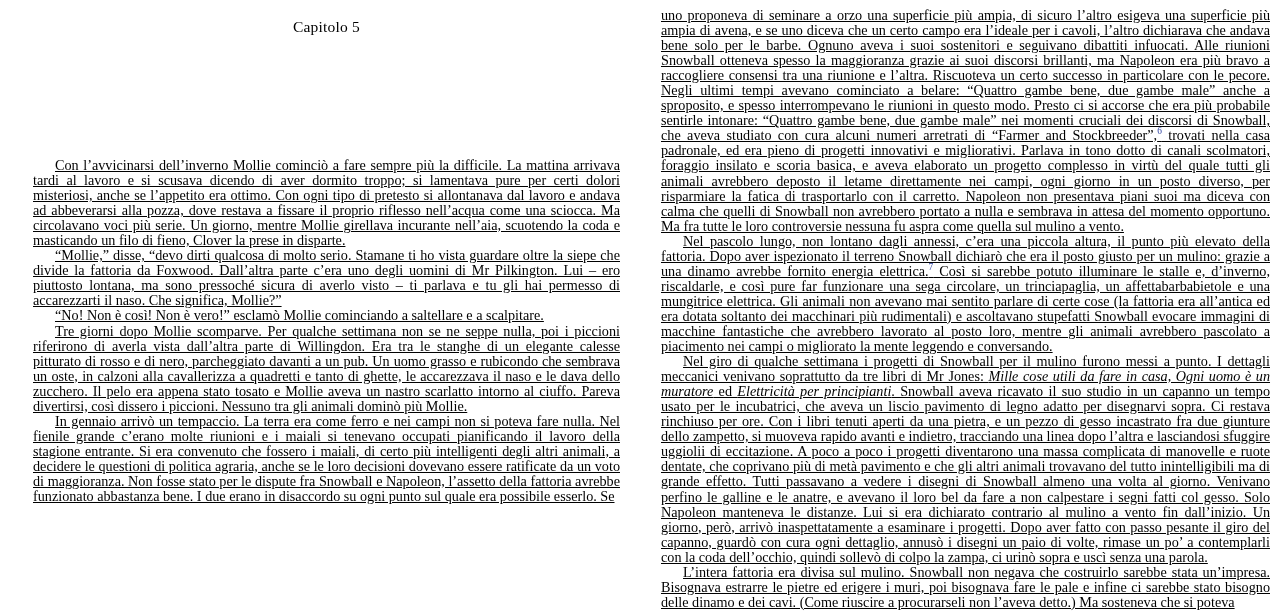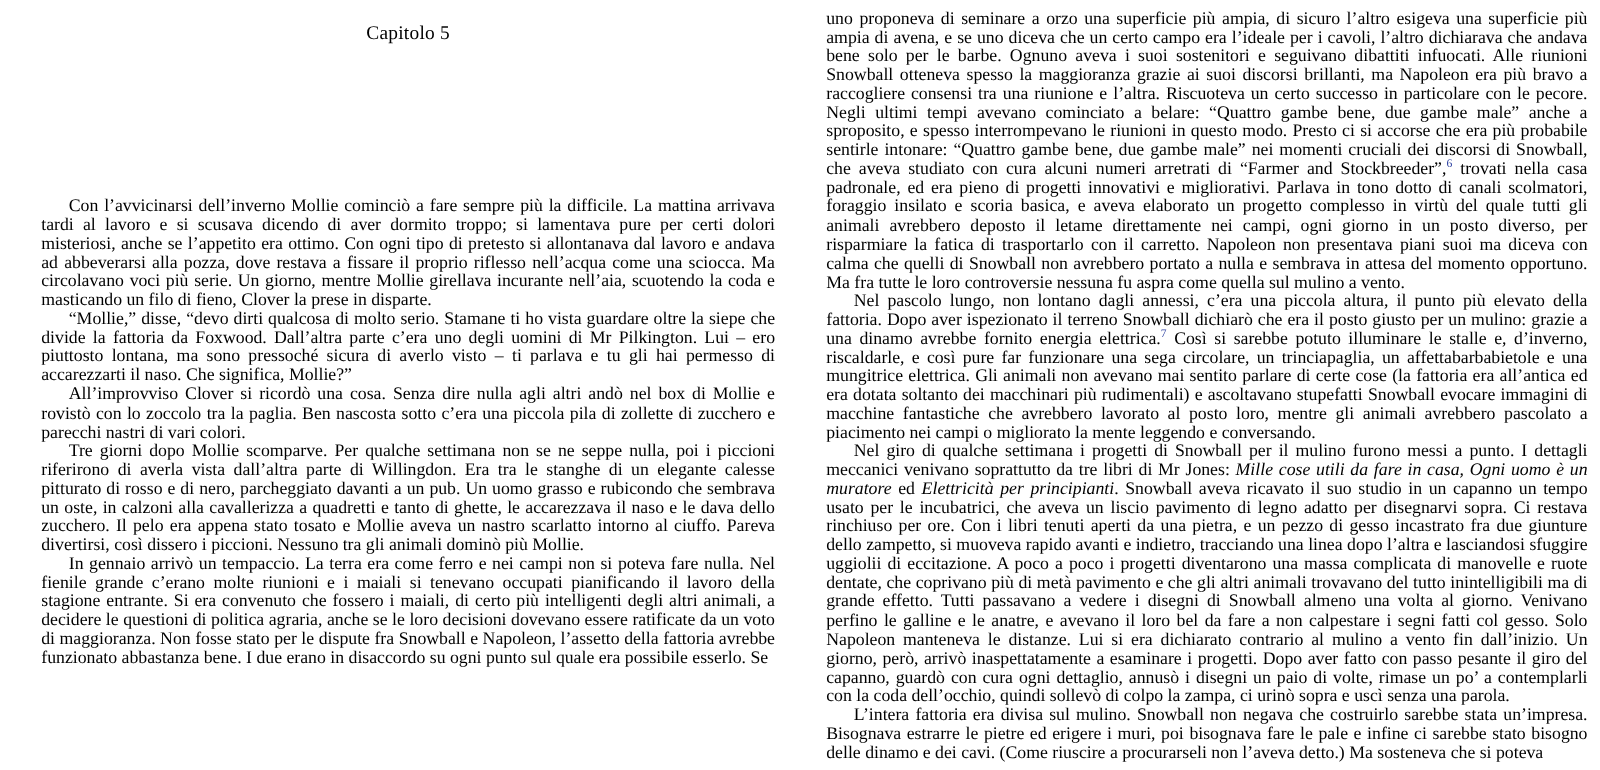--- a/index.html
+++ b/index.html
@@ -39,20 +39,21 @@
     line-height: 18px;
     margin: 0 0 0 0;
     letter-spacing: 0.2px;
   }
   .body-block {
     font-size: 14.2px;
     line-height: 15.05px;
     text-align: justify;
     text-justify: inter-word;
     hyphens: none;
+    text-decoration: underline;
   }
   .page-left .body-block {
     margin-top: 122px;
     width: 587px;
   }
   .page-right .body-block {
     margin-top: 0;
     width: 609px;
   }
   p.para {
@@ -71,21 +72,21 @@
 </head>
 <body>
 
 <div class="spread">
 
   <div class="page page-left">
     <div class="running-head">Capitolo 5</div>
     <div class="body-block" id="left-body">
         <p class="para">Con l’avvicinarsi dell’inverno Mollie cominciò a fare sempre più la difficile. La mattina arrivava tardi al lavoro e si scusava dicendo di aver dormito troppo; si lamentava pure per certi dolori misteriosi, anche se l’appetito era ottimo. Con ogni tipo di pretesto si allontanava dal lavoro e andava ad abbeverarsi alla pozza, dove restava a fissare il proprio riflesso nell’acqua come una sciocca. Ma circolavano voci più serie. Un giorno, mentre Mollie girellava incurante nell’aia, scuotendo la coda e masticando un filo di fieno, Clover la prese in disparte.</p>
         <p class="para">“Mollie,” disse, “devo dirti qualcosa di molto serio. Stamane ti ho vista guardare oltre la siepe che divide la fattoria da Foxwood. Dall’altra parte c’era uno degli uomini di Mr Pilkington. Lui – ero piuttosto lontana, ma sono pressoché sicura di averlo visto – ti parlava e tu gli hai permesso di accarezzarti il naso. Che significa, Mollie?”</p>
-        <p class="para">All’improvviso Clover si ricordò una cosa. Senza dire nulla agli altri andò nel box di Mollie e rovistò con lo zoccolo tra la paglia. Ben nascosta sotto c’era una piccola pila di zollette di zucchero e parecchi nastri di vari colori.</p>
+        <p class="para">“No! Non è così! Non è vero!” esclamò Mollie cominciando a saltellare e a scalpitare.</p>
         <p class="para">Tre giorni dopo Mollie scomparve. Per qualche settimana non se ne seppe nulla, poi i piccioni riferirono di averla vista dall’altra parte di Willingdon. Era tra le stanghe di un elegante calesse pitturato di rosso e di nero, parcheggiato davanti a un pub. Un uomo grasso e rubicondo che sembrava un oste, in calzoni alla cavallerizza a quadretti e tanto di ghette, le accarezzava il naso e le dava dello zucchero. Il pelo era appena stato tosato e Mollie aveva un nastro scarlatto intorno al ciuffo. Pareva divertirsi, così dissero i piccioni. Nessuno tra gli animali dominò più Mollie.</p>
         <p class="para">In gennaio arrivò un tempaccio. La terra era come ferro e nei campi non si poteva fare nulla. Nel fienile grande c’erano molte riunioni e i maiali si tenevano occupati pianificando il lavoro della stagione entrante. Si era convenuto che fossero i maiali, di certo più intelligenti degli altri animali, a decidere le questioni di politica agraria, anche se le loro decisioni dovevano essere ratificate da un voto di maggioranza. Non fosse stato per le dispute fra Snowball e Napoleon, l’assetto della fattoria avrebbe funzionato abbastanza bene. I due erano in disaccordo su ogni punto sul quale era possibile esserlo. Se</p>
       </div>
   </div>
 
   <div class="page page-right">
     <div class="body-block" id="right-body">
         <p class="para" style="text-indent: 0px;">uno proponeva di seminare a orzo una superficie più ampia, di sicuro l’altro esigeva una superficie più ampia di avena, e se uno diceva che un certo campo era l’ideale per i cavoli, l’altro dichiarava che andava bene solo per le barbe. Ognuno aveva i suoi sostenitori e seguivano dibattiti infuocati. Alle riunioni Snowball otteneva spesso la maggioranza grazie ai suoi discorsi brillanti, ma Napoleon era più bravo a raccogliere consensi tra una riunione e l’altra. Riscuoteva un certo successo in particolare con le pecore. Negli ultimi tempi avevano cominciato a belare: “Quattro gambe bene, due gambe male” anche a sproposito, e spesso interrompevano le riunioni in questo modo. Presto ci si accorse che era più probabile sentirle intonare: “Quattro gambe bene, due gambe male” nei momenti cruciali dei discorsi di Snowball, che aveva studiato con cura alcuni numeri arretrati di “Farmer and Stockbreeder”,<sup class="fn">6</sup> trovati nella casa padronale, ed era pieno di progetti innovativi e migliorativi. Parlava in tono dotto di canali scolmatori, foraggio insilato e scoria basica, e aveva elaborato un progetto complesso in virtù del quale tutti gli animali avrebbero deposto il letame direttamente nei campi, ogni giorno in un posto diverso, per risparmiare la fatica di trasportarlo con il carretto. Napoleon non presentava piani suoi ma diceva con calma che quelli di Snowball non avrebbero portato a nulla e sembrava in attesa del momento opportuno. Ma fra tutte le loro controversie nessuna fu aspra come quella sul mulino a vento.</p>
         <p class="para">Nel pascolo lungo, non lontano dagli annessi, c’era una piccola altura, il punto più elevato della fattoria. Dopo aver ispezionato il terreno Snowball dichiarò che era il posto giusto per un mulino: grazie a una dinamo avrebbe fornito energia elettrica.<sup class="fn">7</sup> Così si sarebbe potuto illuminare le stalle e, d’inverno, riscaldarle, e così pure far funzionare una sega circolare, un trinciapaglia, un affettabarbabietole e una mungitrice elettrica. Gli animali non avevano mai sentito parlare di certe cose (la fattoria era all’antica ed era dotata soltanto dei macchinari più rudimentali) e ascoltavano stupefatti Snowball evocare immagini di macchine fantastiche che avrebbero lavorato al posto loro, mentre gli animali avrebbero pascolato a piacimento nei campi o migliorato la mente leggendo e conversando.</p>
         <p class="para">Nel giro di qualche settimana i progetti di Snowball per il mulino furono messi a punto. I dettagli meccanici venivano soprattutto da tre libri di Mr Jones: <span class="it">Mille cose utili da fare in casa, Ogni uomo è un muratore</span> ed <span class="it">Elettricità per principianti</span>. Snowball aveva ricavato il suo studio in un capanno un tempo usato per le incubatrici, che aveva un liscio pavimento di legno adatto per disegnarvi sopra. Ci restava rinchiuso per ore. Con i libri tenuti aperti da una pietra, e un pezzo di gesso incastrato fra due giunture dello zampetto, si muoveva rapido avanti e indietro, tracciando una linea dopo l’altra e lasciandosi sfuggire uggiolii di eccitazione. A poco a poco i progetti diventarono una massa complicata di manovelle e ruote dentate, che coprivano più di metà pavimento e che gli altri animali trovavano del tutto inintelligibili ma di grande effetto. Tutti passavano a vedere i disegni di Snowball almeno una volta al giorno. Venivano perfino le galline e le anatre, e avevano il loro bel da fare a non calpestare i segni fatti col gesso. Solo Napoleon manteneva le distanze. Lui si era dichiarato contrario al mulino a vento fin dall’inizio. Un giorno, però, arrivò inaspettatamente a esaminare i progetti. Dopo aver fatto con passo pesante il giro del capanno, guardò con cura ogni dettaglio, annusò i disegni un paio di volte, rimase un po’ a contemplarli con la coda dell’occhio, quindi sollevò di colpo la zampa, ci urinò sopra e uscì senza una parola.</p>

